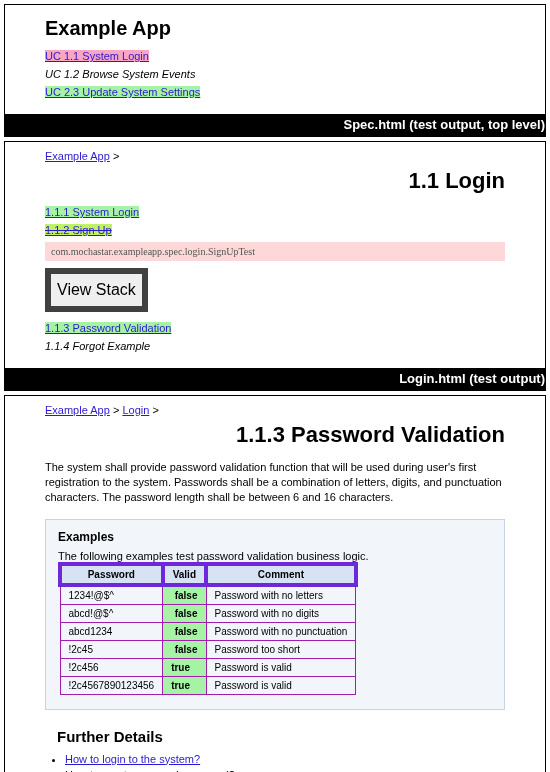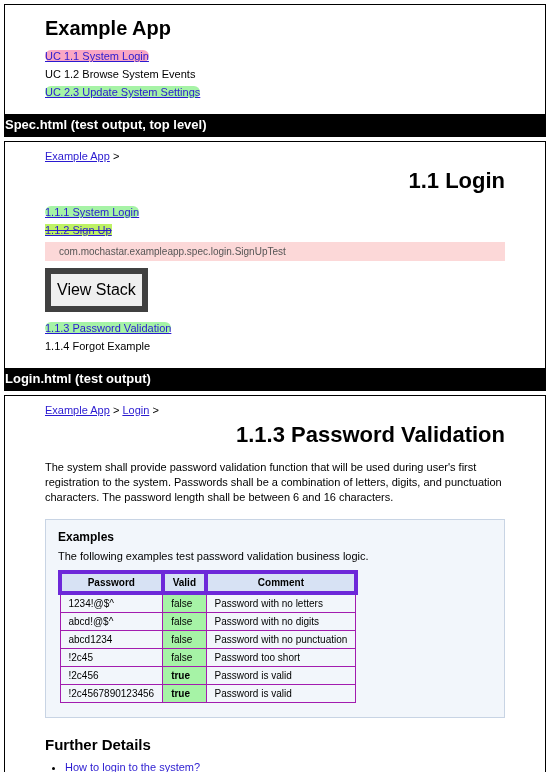--- a/index.html
+++ b/index.html
@@ -15,55 +15,54 @@
     border: 1px solid #000;
     margin-bottom: 4px;
     background: #fff;
   }
   .frame-body {
     padding: 8px 40px 10px 40px;
   }
   .caption {
     background: #000;
     color: #fff;
-    text-align: left;
+    text-align: right;
     font-weight: bold;
     font-size: 13px;
     padding: 3px 0 4px 0;
   }
   h1.app-title {
     font-size: 20px;
     font-weight: bold;
     margin: 4px 0 10px 0;
   }
   h1.page-title {
     font-size: 22px;
     font-weight: bold;
     margin: 6px 0 12px 0;
     text-align: right;
   }
   a.link {
     color: #2a1ad0;
     text-decoration: underline;
     cursor: pointer;
-    border-radius: 6px;
   }
   .hl-green  { background: #a6f3a6; }
   .hl-pink   { background: #f9a6c4; }
   .hl-green-strike {
     background: #bef264;
     text-decoration: line-through underline;
     color: #2a1ad0;
   }
   .row { margin: 6px 0; }
-  .plain { color:#000; }
+  .plain { color:#000;font-style:italic; }
   .error-box {
     background: #fcd8d8;
-    padding: 4px 14px;
-    font-family: Liberation Sans, sans-serif;
+    padding: 4px 6px;
+    font-family: Liberation Serif, serif;
     font-size: 10px;
     color: #555;
     margin: 4px 0 4px 0;
   }
   button.view-stack {
     font-size: 16px;
     padding: 7px 6px;
     margin-top: 3px;
     background: #efefef;
     border: 6px solid #404040;
@@ -72,42 +71,42 @@
   .desc { font-size: 11px; line-height: 1.35; margin: 8px 0 14px 0; }
   .examples-box {
     border: 1px solid #c8d4e4;
     background: #f2f6fb;
     padding: 10px 12px 14px 12px;
   }
   .examples-box h3 {
     margin: 0 0 6px 0;
     font-size: 12px;
   }
-  .examples-box .sub { font-size: 11px; margin-bottom: 8px; }
+  .examples-box .sub { font-size: 11px; margin-bottom: 0; }
   table.ex {
     border-collapse: collapse;
     font-size: 10px;
   }
   table.ex th {
     background: #d7e2f4;
     border: 4px solid #6d28d9;
     padding: 3px 8px;
     font-weight: bold;
     text-align: center;
   }
   table.ex td {
     border: 1px solid #a21caf;
     padding: 3px 8px;
   }
   td.valid-true  { background: #a6f3a6; font-weight: bold; text-align: left; }
-  td.valid-false { background: #a6f3a6; font-weight: normal; text-align: left; }
+  td.valid-false { background: #a6f3a6; font-weight: bold; text-align: right; }
   h2.further {
     font-size: 15px;
     font-weight: bold;
-    margin: 18px 0 8px 0;
+    margin: 18px 0 8px 12px;
   }
   ul.details { margin: 0 0 0 20px; padding:0; }
   ul.details li { margin: 4px 0; font-size: 11px; }
   .breadcrumb { font-size: 11px; margin-bottom: 4px; }
   .breadcrumb .sep { color:#000; }
 </style>
 </head>
 <body>
 
 <div class="frame">

